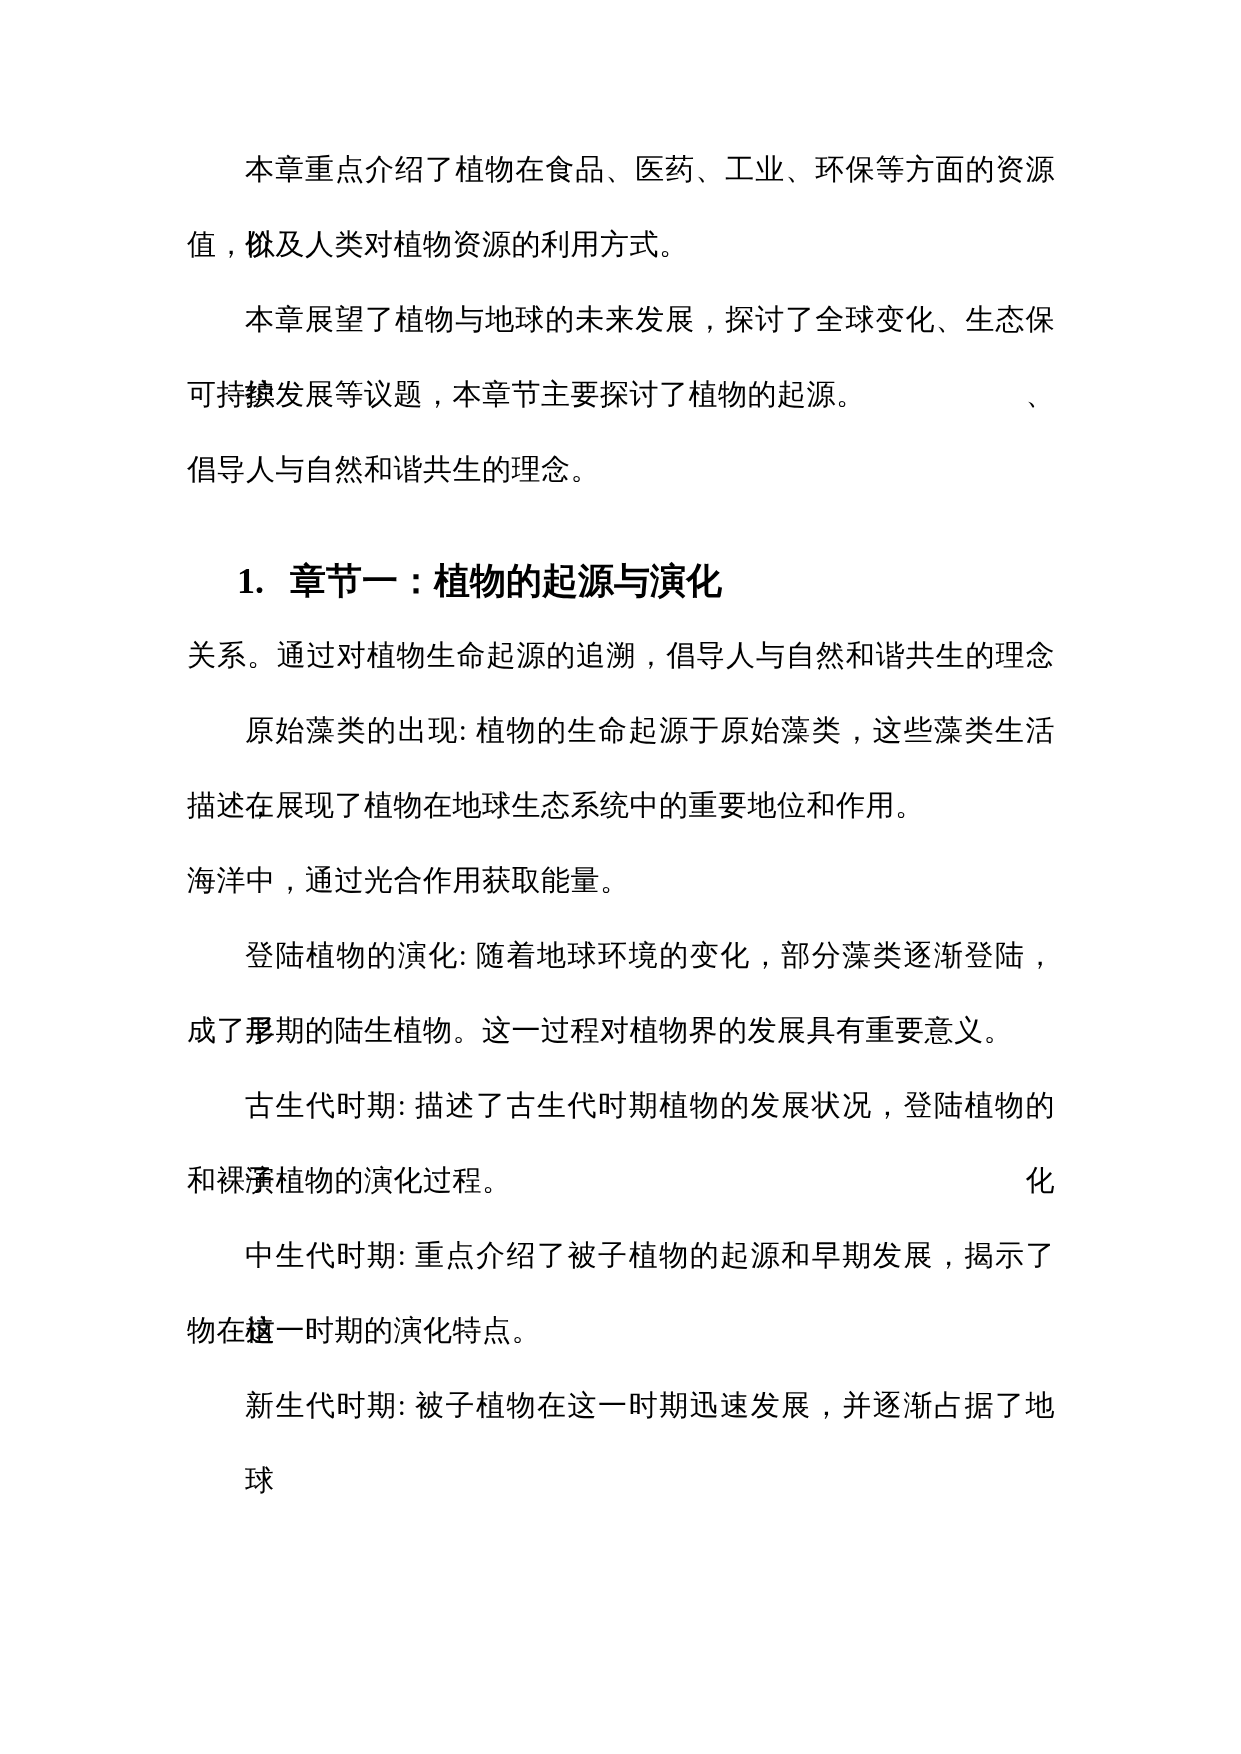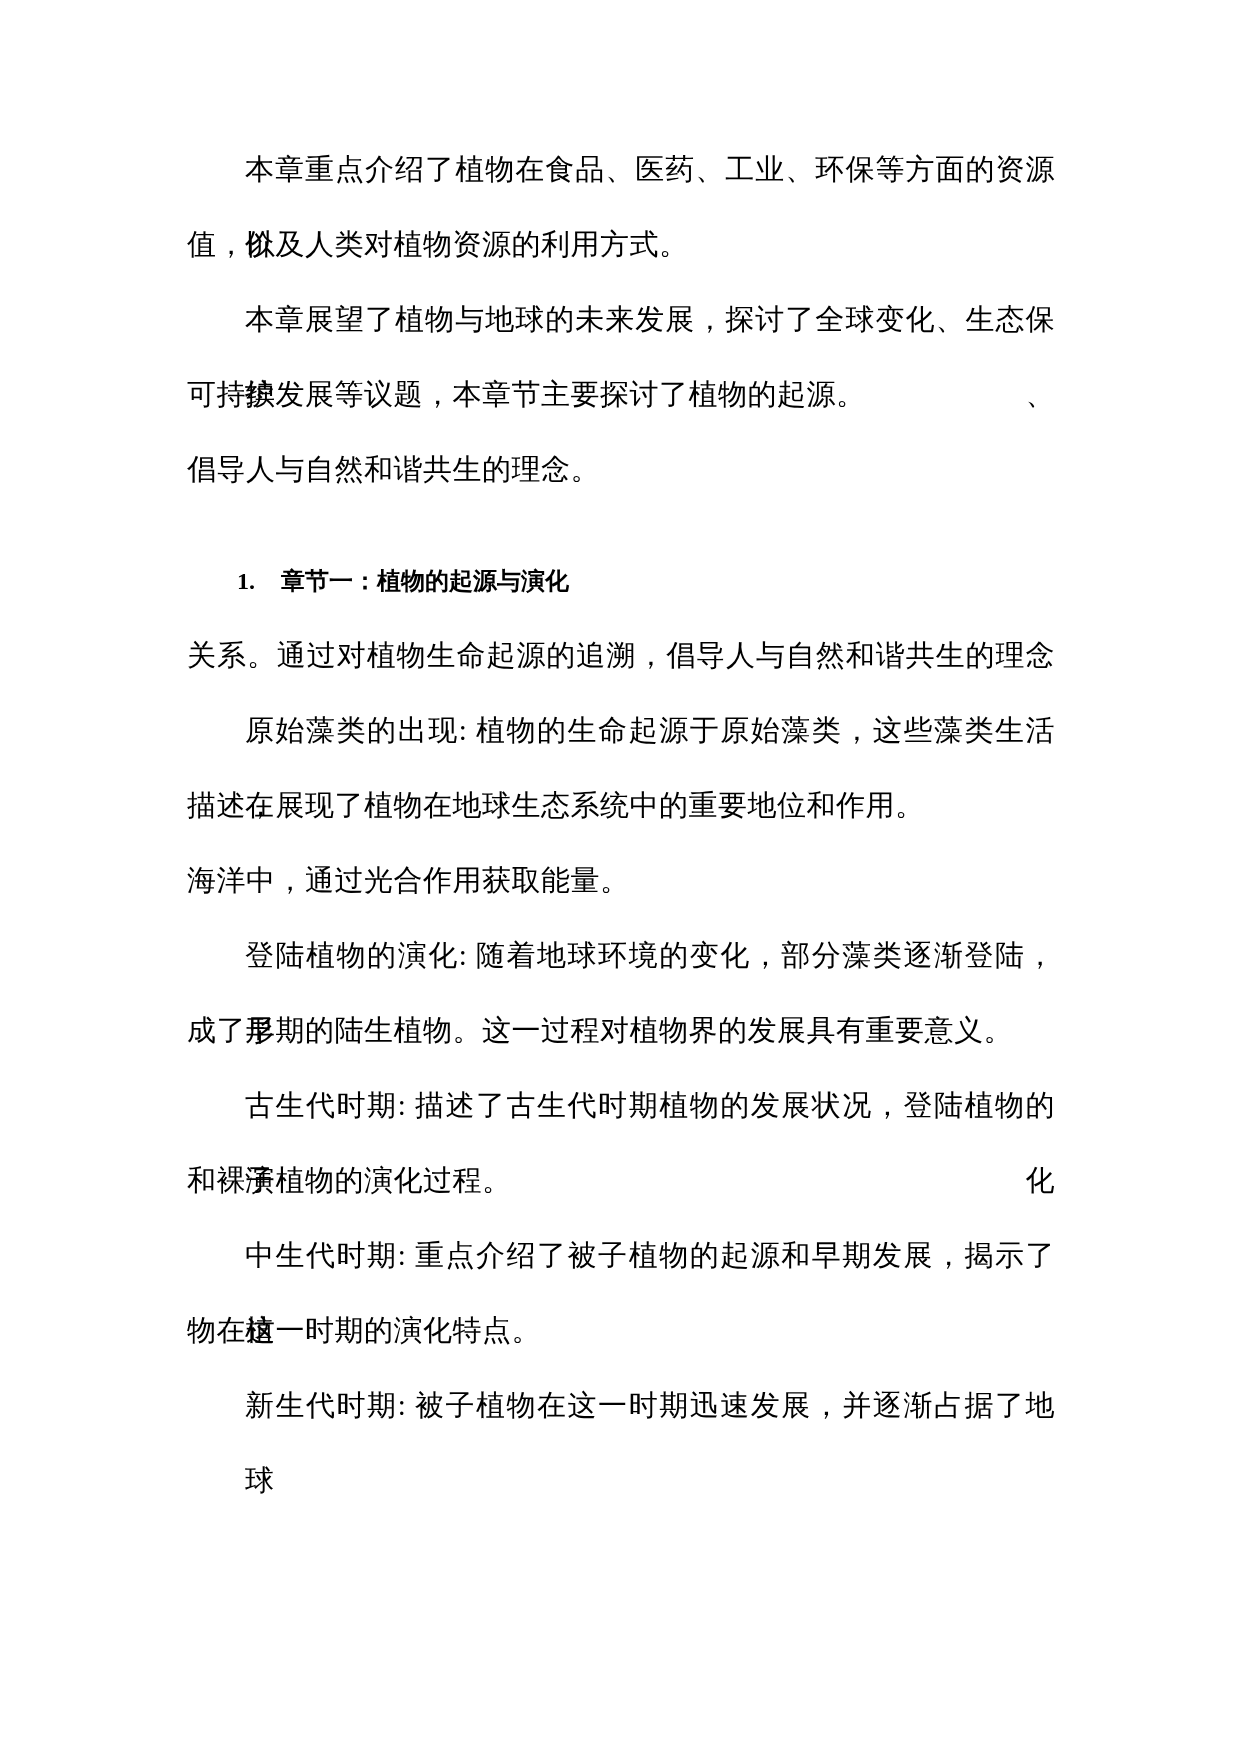--- a/index.html
+++ b/index.html
@@ -31,21 +31,21 @@
     padding-left: 58px;
   }
   .line.fill {
     text-align: justify;
     text-align-last: justify;
   }
   .heading {
     margin-top: 36px;
     height: 75px;
     line-height: 75px;
-    font-size: 24px;
+    font-size: 36px;
     font-weight: bold;
     padding-left: 50px;
     white-space: nowrap;
   }
   .heading .num {
     font-family: "Liberation Serif", "DejaVu Serif", serif;
     margin-right: 26px;
   }
   .heading .title {
     font-family: "Liberation Sans", "DejaVu Sans", sans-serif;

